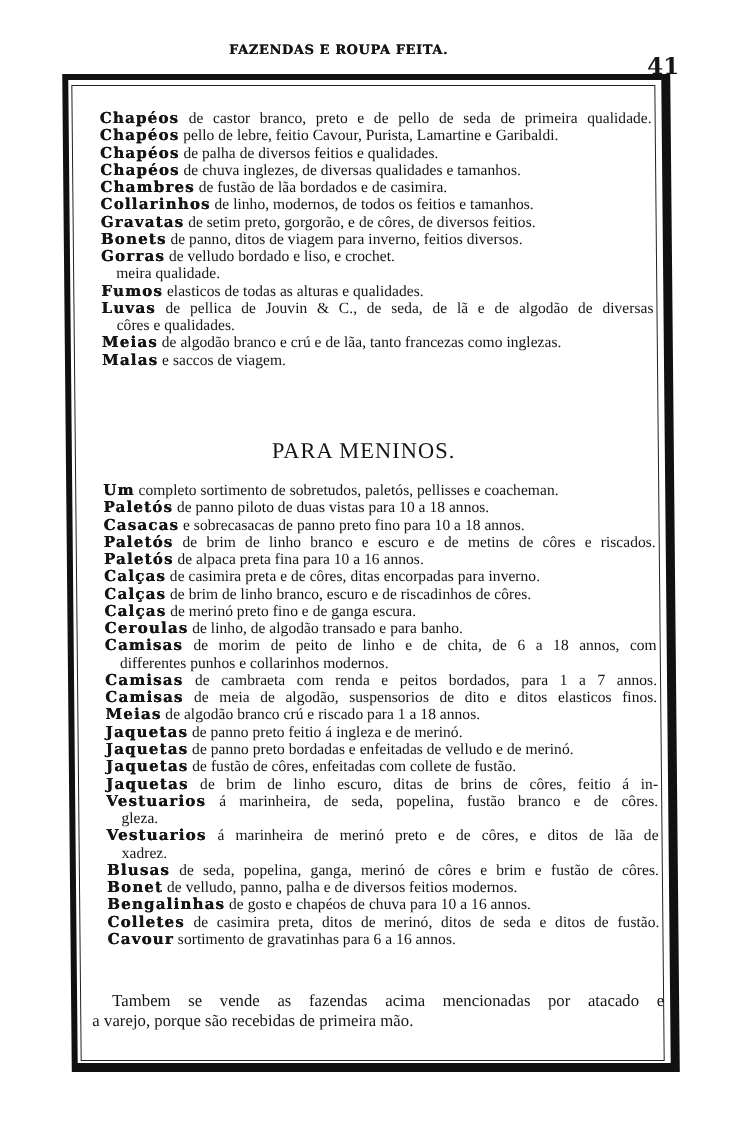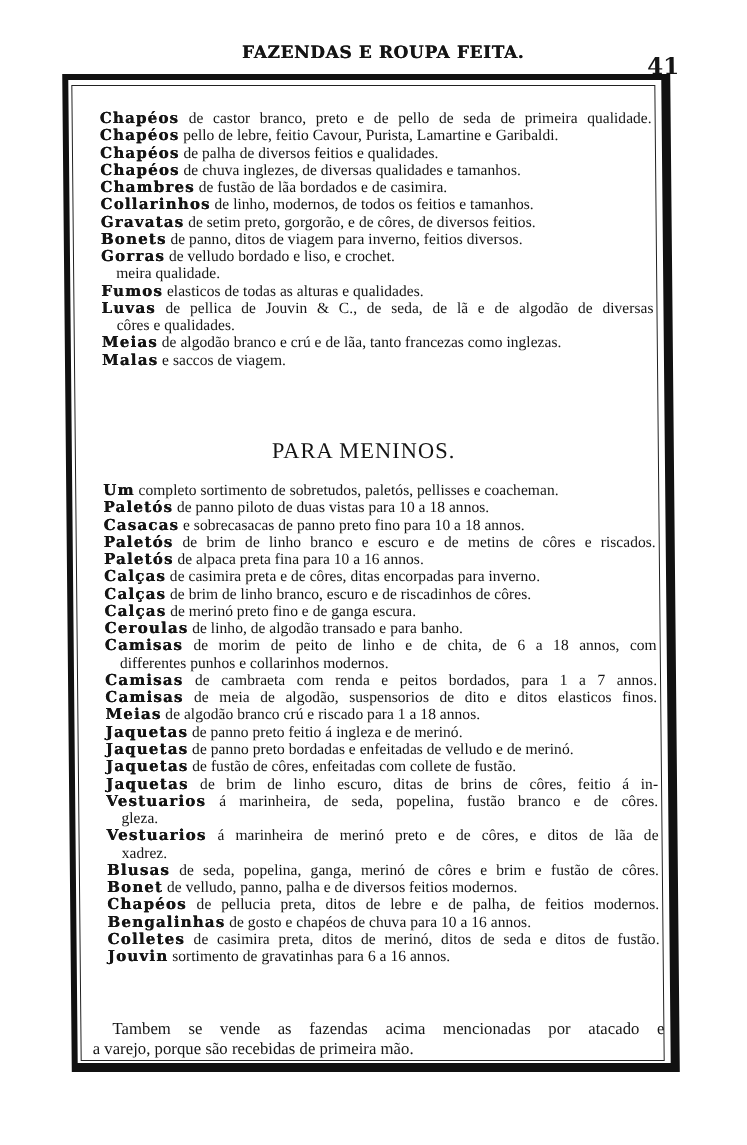--- a/index.html
+++ b/index.html
@@ -1,32 +1,32 @@
 <!DOCTYPE html>
 <html><head>
   <meta charset="utf-8">
   <style>
     html, body { margin: 0; padding: 0; background: #ffffff; }
     body { width: 747px; height: 1145px; position: relative; overflow: hidden; color: #151515; }
     .page { position: absolute; left: 0; top: 0; width: 747px; height: 1145px; transform: skewX(0.55deg); transform-origin: 373px 572px; }
-    .running-title { position: absolute; left: 247px; top: 42px; font-family: "DejaVu Serif", serif; font-weight: 700; font-size: 17px; letter-spacing: 0.6px; white-space: nowrap; text-shadow: 0.3px 0 0 #151515; }
+    .running-title { position: absolute; left: 234px; top: 42px; font-family: "DejaVu Serif", serif; font-weight: 700; font-size: 13px; letter-spacing: 0.6px; white-space: nowrap; text-shadow: 0.3px 0 0 #151515; }
     .page-number { position: absolute; left: 652px; top: 34px; font-family: "DejaVu Serif", serif; font-weight: 700; font-size: 23px; white-space: nowrap; margin-top: 18px; }
     .frame { position: absolute; left: 67px; top: 74px; width: 608px; height: 998px; box-sizing: border-box; border-style: solid; border-color: #111; border-width: 6px 9px 9px 6px; }
     .frame-inner { position: absolute; left: 3px; top: 5px; right: 6px; bottom: 2px; border: 1.5px solid #222; }
     .block { position: absolute; width: 552px; font-family: "Liberation Serif", serif; font-size: 15.6px; line-height: 17.28px; }
     .ln { white-space: nowrap; height: 17.28px; overflow: visible; }
     .ln.j { text-align: justify; text-align-last: justify; }
     .ln.c { padding-left: 15px; }
     .hw { font-family: "DejaVu Serif", serif; font-weight: 700; font-size: 15px; letter-spacing: 1.2px; text-shadow: 0.35px 0 0 #111; }
     .s1 { left: 104px; top: 109px; }
     .s2 { left: 104px; top: 481px; }
     .section-title { position: absolute; left: 273px; top: 438px; font-family: "Liberation Serif", serif; font-size: 22.5px; letter-spacing: 1px; white-space: nowrap; }
     .closing { position: absolute; left: 88px; top: 991px; width: 572px; font-family: "Liberation Serif", serif; font-size: 16.8px; line-height: 20px; }
     .closing .ln { height: 20px; }
-    .closing .first { padding-left: 20px; margin-top: 28px; }
+    .closing .first { padding-left: 20px; }
   </style>
 </head>
 <body>
 
 <div class="page">
 
   <div class="running-title">FAZENDAS E ROUPA FEITA.</div>
   <div class="page-number">41</div>
 
   <div class="frame">
@@ -71,24 +71,23 @@
     <div class="ln"><span class="hw">Jaquetas</span> <span>de panno preto feitio á ingleza e de merinó.</span></div>
     <div class="ln"><span class="hw">Jaquetas</span> <span>de panno preto bordadas e enfeitadas de velludo e de merinó.</span></div>
     <div class="ln"><span class="hw">Jaquetas</span> <span>de fustão de côres, enfeitadas com collete de fustão.</span></div>
     <div class="ln j"><span class="hw">Jaquetas</span> <span>de brim de linho escuro, ditas de brins de côres, feitio á in-</span></div>
     <div class="ln j"><span class="hw">Vestuarios</span> <span>á marinheira, de seda, popelina, fustão branco e de côres.</span></div>
     <div class="ln c">gleza.</div>
     <div class="ln j"><span class="hw">Vestuarios</span> <span>á marinheira de merinó preto e de côres, e ditos de lãa de</span></div>
     <div class="ln c">xadrez.</div>
     <div class="ln j"><span class="hw">Blusas</span> <span>de seda, popelina, ganga, merinó de côres e brim e fustão de côres.</span></div>
     <div class="ln"><span class="hw">Bonet</span> <span>de velludo, panno, palha e de diversos feitios modernos.</span></div>
-    <div class="ln j"><span class="hw">Chapéos</span> <span>de pellucia preta, ditos de lebre e de palha, de feitios modernos.</span></div>
     <div class="ln"><span class="hw">Bengalinhas</span> <span>de gosto e chapéos de chuva para 10 a 16 annos.</span></div>
     <div class="ln j"><span class="hw">Colletes</span> <span>de casimira preta, ditos de merinó, ditos de seda e ditos de fustão.</span></div>
-    <div class="ln"><span class="hw">Jouvin</span> <span>sortimento de gravatinhas para 6 a 16 annos.</span></div>
+    <div class="ln"><span class="hw">Cavour</span> <span>sortimento de gravatinhas para 6 a 16 annos.</span></div>
   </div>
 
   <div class="closing">
     <div class="ln j first">Tambem se vende as fazendas acima mencionadas por atacado e</div>
     <div class="ln">a varejo, porque são recebidas de primeira mão.</div>
   </div>
 
 </div>
 
 </body></html>

